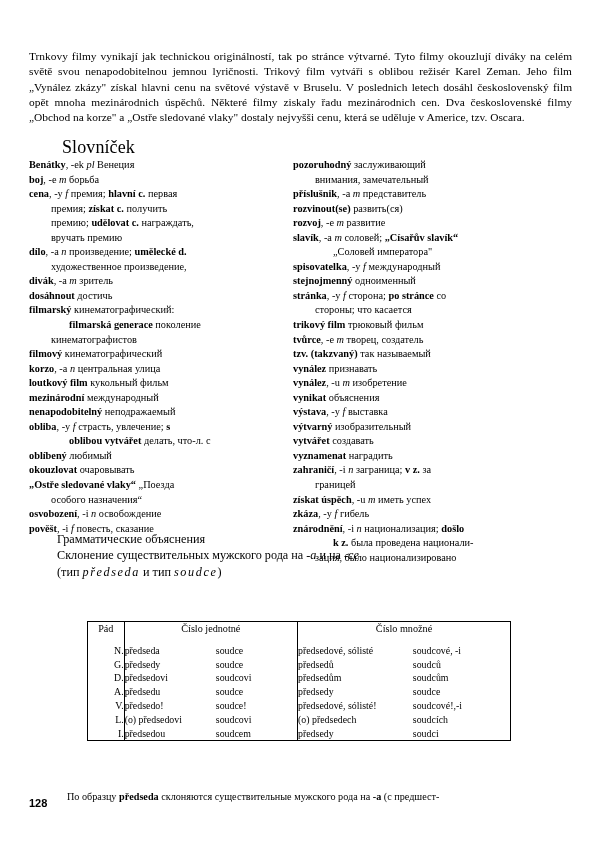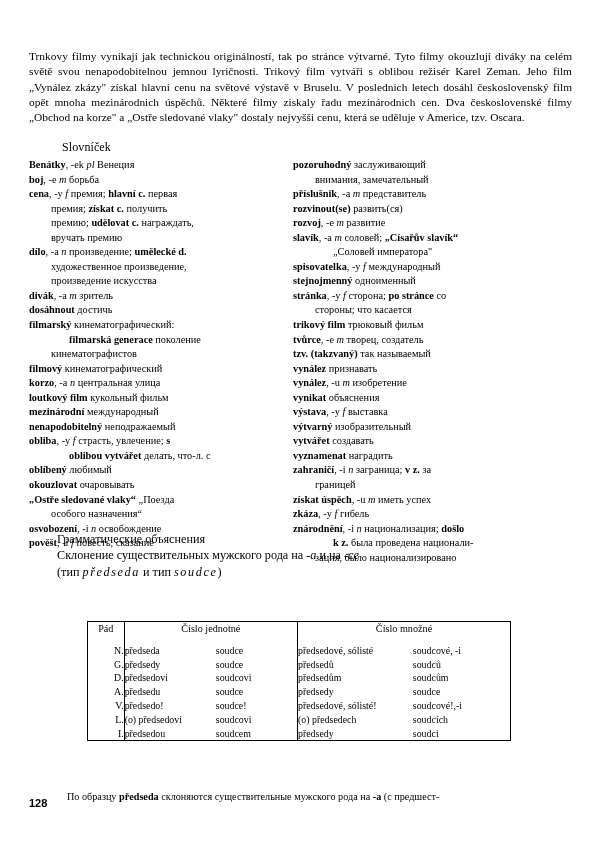--- a/index.html
+++ b/index.html
@@ -34,21 +34,21 @@
     text-align: justify;
     text-justify: inter-word;
     hyphens: none;
   }
 
   
   .slovnicek-head {
     position: absolute;
     left: 62px;
     top: 140px;
-    font-size: 12px;
+    font-size: 18px;
     line-height: 15px;
     letter-spacing: 0.1px;
   }
 
   
   .dict {
     position: absolute;
     left: 29px;
     top: 158px;
     width: 543px;
@@ -159,21 +159,21 @@
 
   <p class="intro">Trnkovy filmy vynikají jak technickou originálností, tak po stránce výtvarné. Tyto filmy okouzlují diváky na celém světě svou nenapodobitelnou jemnou lyričnosti. Trikový film vytváři s oblibou režisér Karel Zeman. Jeho film „Vynález zkázy" získal hlavni cenu na světové výstavě v Bruselu. V poslednich letech dosáhl československý film opět mnoha mezinárodnich úspěchů. Některé filmy ziskaly řadu mezinárodnich cen. Dva československé filmy „Obchod na korze" a „Ostře sledované vlaky" dostaly nejvyšši cenu, která se uděluje v Americe, tzv. Oscara.</p>
 
   <div class="slovnicek-head">Slovníček</div>
 
   <div class="dict">
     <div class="dict-col left" id="dict-left">
         <div class="entry"><b>Benátky</b><span>, -ek </span><i>pl</i><span> Венеция</span></div>
         <div class="entry"><b>boj</b><span>, -e </span><i>m</i><span> борьба</span></div>
         <div class="entry"><b>cena</b><span>, -y </span><i>f</i><span> премия; </span><b>hlavní c.</b><span> первая</span><span class="cont small-ind"><span>премия; </span><b>získat c.</b><span> получить</span></span><span class="cont small-ind"><span>премию; </span><b>udělovat c.</b><span> награждать,</span></span><span class="cont small-ind"><span>вручать премию</span></span></div>
-        <div class="entry"><b>dílo</b><span>, -a </span><i>n</i><span> произведение; </span><b>umělecké d.</b><span class="cont small-ind"><span>художественное произведение,</span></span><span class="cont small-ind"><span>произведение искусства</span></span></div>
+        <div class="entry"><b>dílo</b><span>, -a </span><i>n</i><span> произведение; </span><b>umělecké d.</b><span class="cont small-ind"><span>художественное произведение,</span></span></div>
         <div class="entry"><b>divák</b><span>, -a </span><i>m</i><span> зритель</span></div>
         <div class="entry"><b>dosáhnout</b><span> достичь</span></div>
         <div class="entry"><b>filmarský</b><span> кинематографический:</span><span class="cont"><b>filmarská generace</b><span> поколение</span></span><span class="cont small-ind"><span>кинематографистов</span></span></div>
         <div class="entry"><b>filmový</b><span> кинематографический</span></div>
         <div class="entry"><b>korzo</b><span>, -a </span><i>n</i><span> центральная улица</span></div>
         <div class="entry"><b>loutkový film</b><span> кукольный  фильм</span></div>
         <div class="entry"><b>mezinárodní</b><span> международный</span></div>
         <div class="entry"><b>nenapodobitelný</b><span> неподражаемый</span></div>
         <div class="entry"><b>obliba</b><span>, -y </span><i>f</i><span> страсть, увлечение; </span><b>s</b><span class="cont"><b>oblibou vytvářet</b><span> делать, что-л. с</span></span></div>
         <div class="entry"><b>oblíbený</b><span> любимый</span></div>

